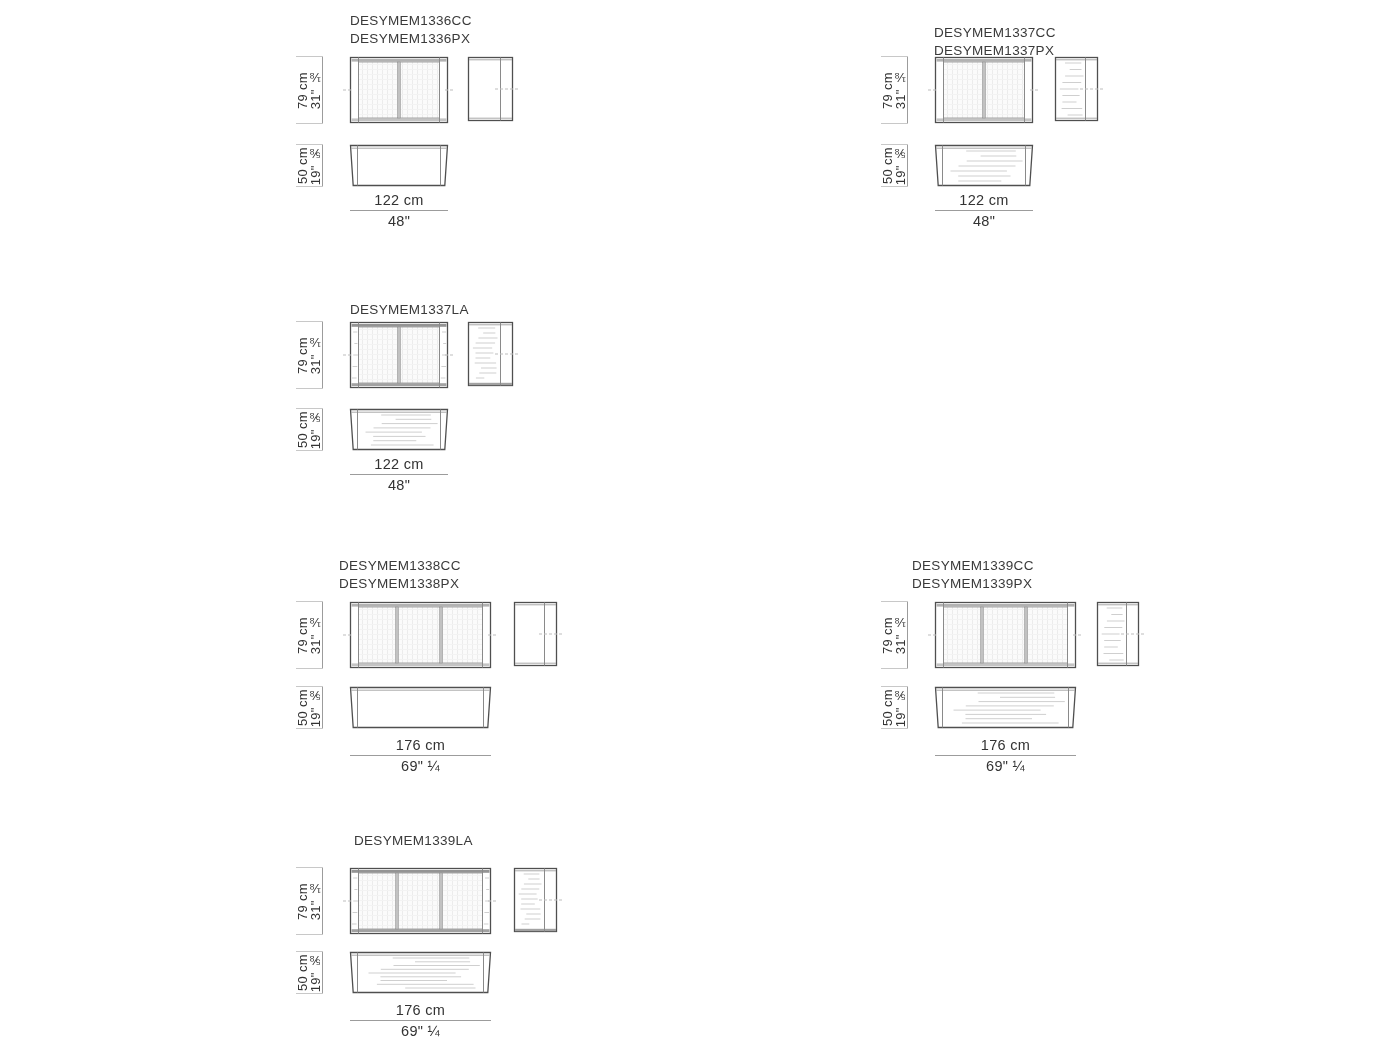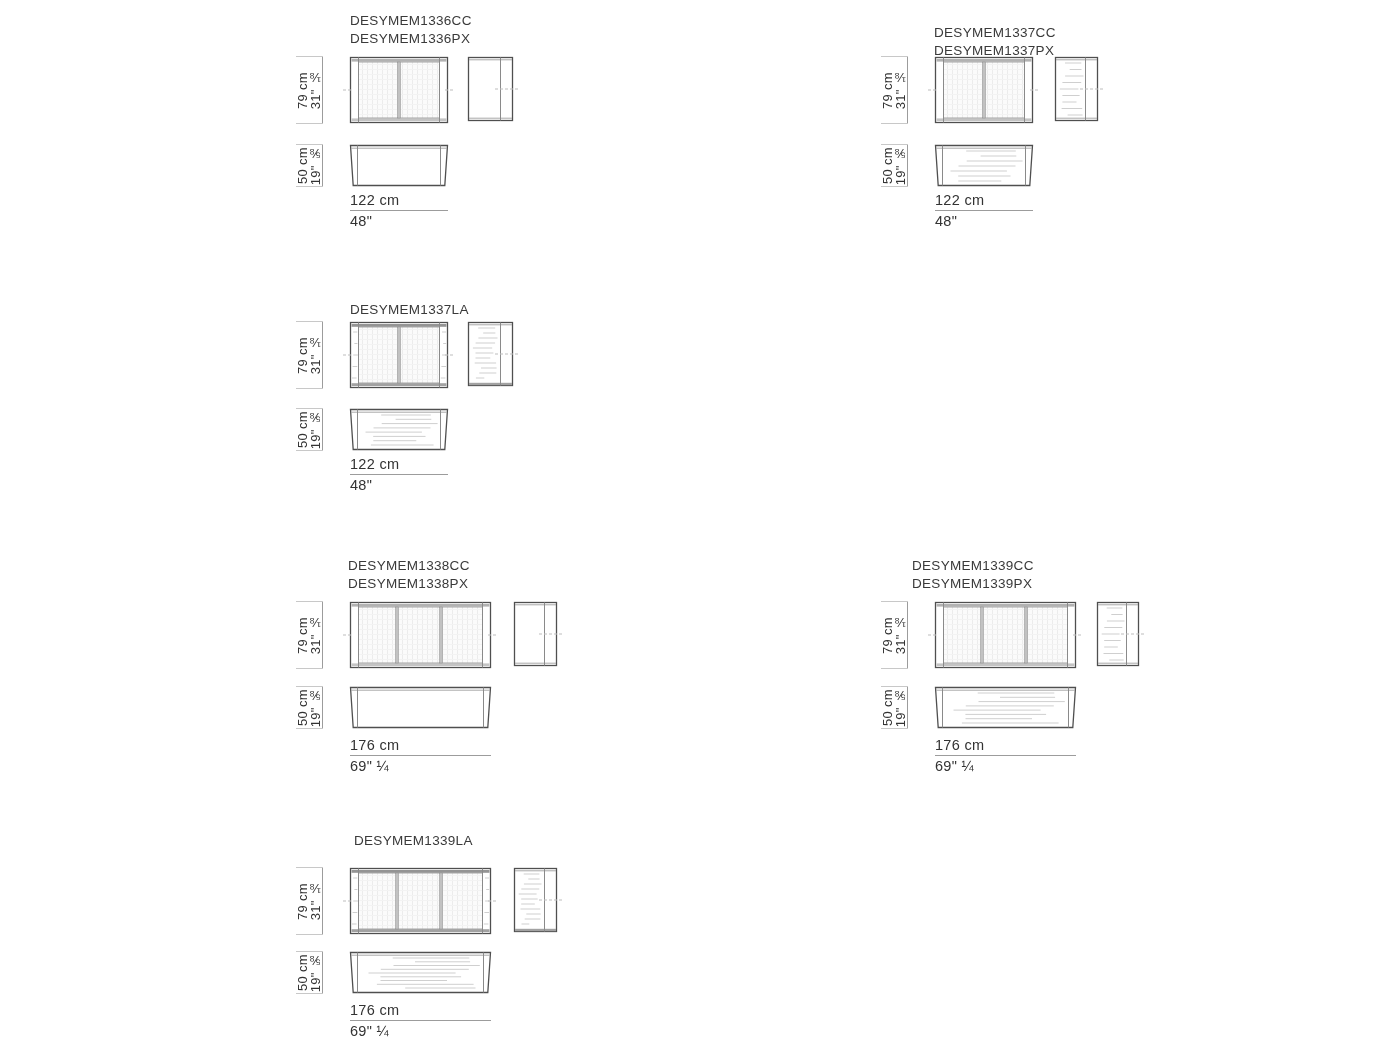--- a/index.html
+++ b/index.html
@@ -30,21 +30,21 @@
   .vdim{position:absolute;display:flex;flex-direction:row;align-items:center;}
   .vtx{writing-mode:vertical-rl;transform:rotate(180deg);font-size:13px;color:#333333;
        letter-spacing:.3px;white-space:nowrap;width:13px;text-align:center;}
   .vline{align-self:stretch;width:0;border-right:1.4px solid #9c9c9c;position:relative;margin-left:1px;}
   .vline::before,.vline::after{content:"";position:absolute;right:-1px;width:27px;height:0;
        border-top:1.2px solid #c8c8c8;}
   .vline::before{top:-1px;}
   .vline::after{bottom:-1px;}
 
   
-  .hdim{position:absolute;color:#333333;}
+  .hdim{position:absolute;text-align:center;color:#333333;}
   .htx{font-size:14.5px;line-height:17px;letter-spacing:.3px;}
   .hline{height:0;border-top:1.8px solid #9c9c9c;margin:1px 0 2px 0;}
 </style>
 </head>
 <body>
 
 <div id="canvas">
 
   
   <svg width="0" height="0">
@@ -250,21 +250,21 @@
     </div>
     <div class="hdim" style="left:350px;top:456px;width:98px">
       <div class="htx">122 cm</div>
       <div class="hline"></div>
       <div class="htx">48"</div>
     </div>
   </div>
 
   
   <div class="block">
-    <div class="codes" style="left:348px;top:557px">
+    <div class="codes" style="left:339px;top:557px">
       <div class="code">DESYMEM1338CC</div>
       <div class="code">DESYMEM1338PX</div>
     </div>
     <svg class="dwg" style="left:350px;top:602px" width="141" height="66" viewBox="0 0 141 66">
       <rect class="ol" x="0.5" y="0.5" width="140" height="65"></rect>
       <rect class="rail" x="1.5" y="2" width="138" height="2.6"></rect>
       <rect class="rail2" x="1.5" y="61.4" width="138" height="2.6"></rect>
       <rect class="door" x="8.5" y="5" width="124" height="56"></rect>
       <line class="ln" x1="8.5" y1="0.5" x2="8.5" y2="65.5"></line>
       <line class="ln" x1="132.5" y1="0.5" x2="132.5" y2="65.5"></line>

